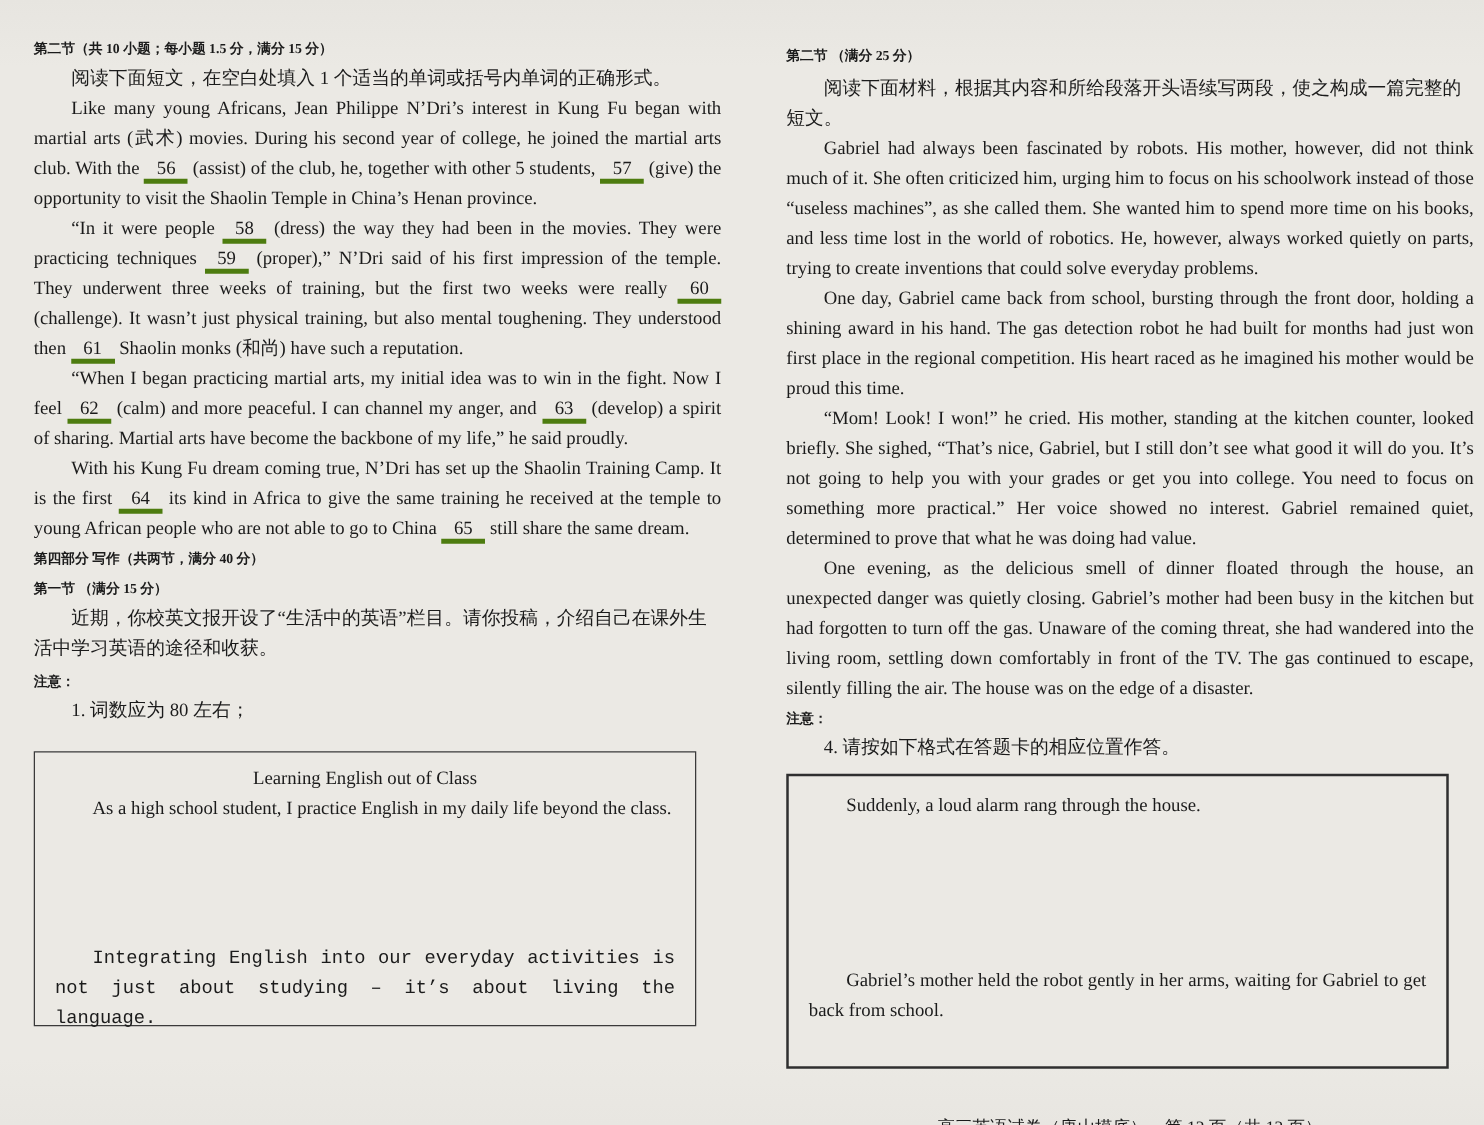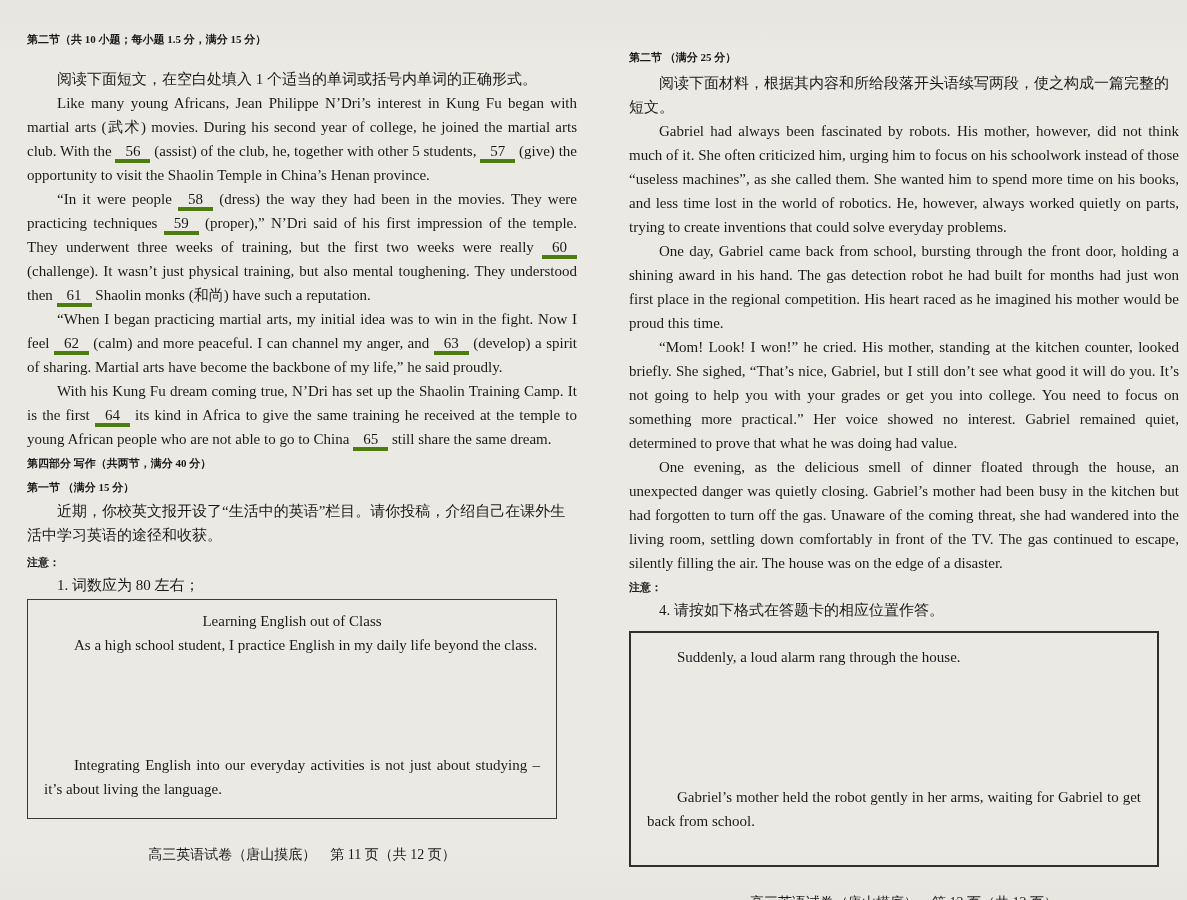--- a/index.html
+++ b/index.html
@@ -47,45 +47,45 @@
     white-space: nowrap;
   }
 
   .answer-box {
     border: 1px solid #3a3a3a;
     box-sizing: border-box;
     padding: 9px 16px 0 16px;
     position: relative;
     background: transparent;
   }
-  .box-left  { margin-top: 2px;  height: 220px; width: 530px; }
+  .box-left  { margin-top: 20px;  height: 220px; width: 530px; }
   .box-right { margin-top: 9px;  height: 236px; width: 530px; border-width: 2px; border-color: #2f2f2f; }
 
   .box-title { text-align: center; }
   .box-open  { text-indent: 2em; text-align: justify; }
   .box-close { text-indent: 2em; text-align: justify; }
-  .box-left  .box-close { margin-top: 96px; }
+  .box-left  .box-close { margin-top: 96px; font-family: Liberation Mono, monospace; }
   .box-right .box-open  { margin-top: 3px; }
   .box-right .box-close { margin-top: 116px; }
 
   .footer {
     position: absolute;
     width: 100%;
     text-align: center;
     font-size: 14px;
     line-height: 20px;
   }
   .footer-left  { top: 845px; }
   .footer-right { top: 893px; }
 
   .sec2-left   { margin-top: 27px; }
-  .instr-left  { margin-top: 16px; }
+  .instr-left  { margin-top: 0; }
   .notice-left { margin-top: 3px; }
 
-  .sec2-right   { margin-top: 45px; }
+  .sec2-right   { margin-top: 33px; }
   .instr-right  { margin-top: 2px; }
 </style>
 </head>
 <body>
 
 <div class="page page-left">
 
   <div class="heading sec2-left">第二节（共 10 小题；每小题 1.5 分，满分 15 分）</div>
 
   <p class="indent instr-left">阅读下面短文，在空白处填入 1 个适当的单词或括号内单词的正确形式。</p>
@@ -102,21 +102,20 @@
 
   <div class="heading notice-left">注意：</div>
   <p class="note">1. 词数应为 80 左右；</p>
 
   <div class="answer-box box-left">
     <p class="box-title">Learning English out of Class</p>
     <p class="box-open">As a high school student, I practice English in my daily life beyond the class.</p>
     <p class="box-close">Integrating English into our everyday activities is not just about studying – it’s about living the language.</p>
   </div>
 
-  <div class="footer footer-left">高三英语试卷（唐山摸底）　第 11 页（共 12 页）</div>
 </div>
 
 <div class="page page-right">
 
   <div class="heading sec2-right">第二节 （满分 25 分）</div>
 
   <p class="indent instr-right">阅读下面材料，根据其内容和所给段落开头语续写两段，使之构成一篇完整的短文。</p>
 
   <p class="para">Gabriel had always been fascinated by robots. His mother, however, did not think much of it. She often criticized him, urging him to focus on his schoolwork instead of those “useless machines”, as she called them. She wanted him to spend more time on his books, and less time lost in the world of robotics. He, however, always worked quietly on parts, trying to create inventions that could solve everyday problems.</p>
   <p class="para">One day, Gabriel came back from school, bursting through the front door, holding a shining award in his hand. The gas detection robot he had built for months had just won first place in the regional competition. His heart raced as he imagined his mother would be proud this time.</p>

